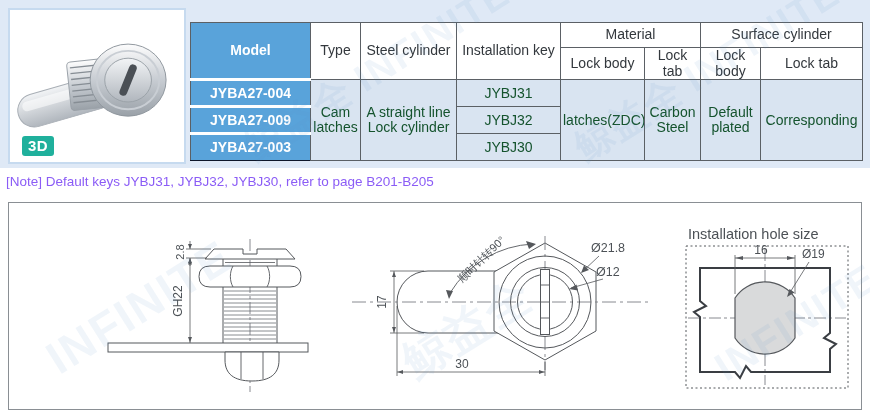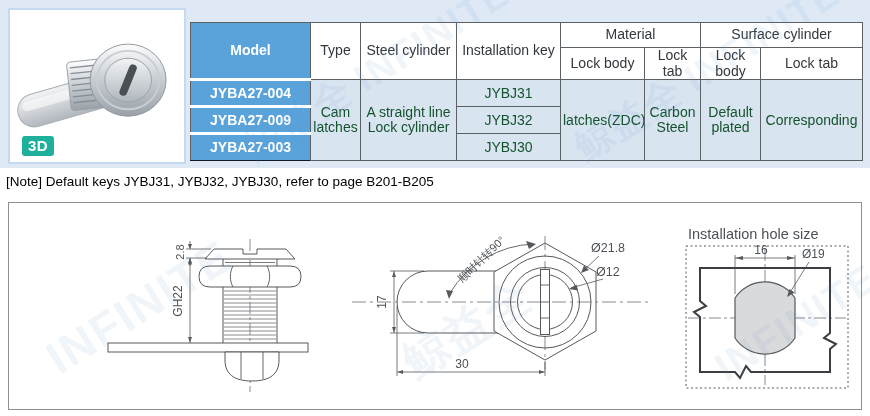--- a/index.html
+++ b/index.html
@@ -29,21 +29,21 @@
     color:#33383d;font-weight:normal;overflow:hidden;
   }
   table.spec td.body-cell{background:#d9e4f1;color:#14532d;}
   table.spec .cell-model{
     background:#59a3da;color:#ffffff;font-weight:bold;
     border-bottom:3px solid #ffffff;
   }
   table.spec .cell-model.last{border-bottom:1px solid #0f172a;}
   .note{
     position:absolute;left:6px;top:174px;z-index:2;
-    font-size:13.5px;color:#000000;
+    font-size:13.5px;color:#8b5cf6;
   }
   .draw-box{
     position:absolute;left:8px;top:202px;width:852px;height:206px;
     border:1px solid #8a8f94;background:#ffffff;z-index:1;
   }
   .draw-box svg{display:block;}
   svg text{fill:#4c5156;font-family:"Liberation Sans", sans-serif;}
   .wm{
     position:absolute;z-index:3;pointer-events:none;white-space:nowrap;
     font-weight:bold;color:rgba(90,140,200,0.09);

